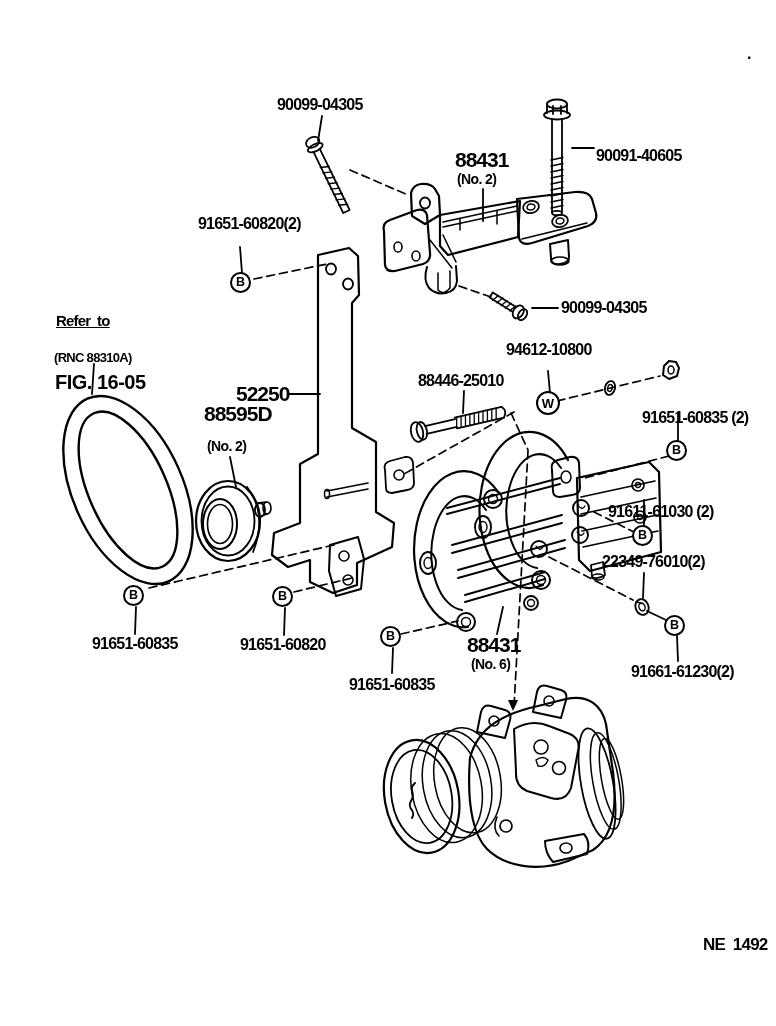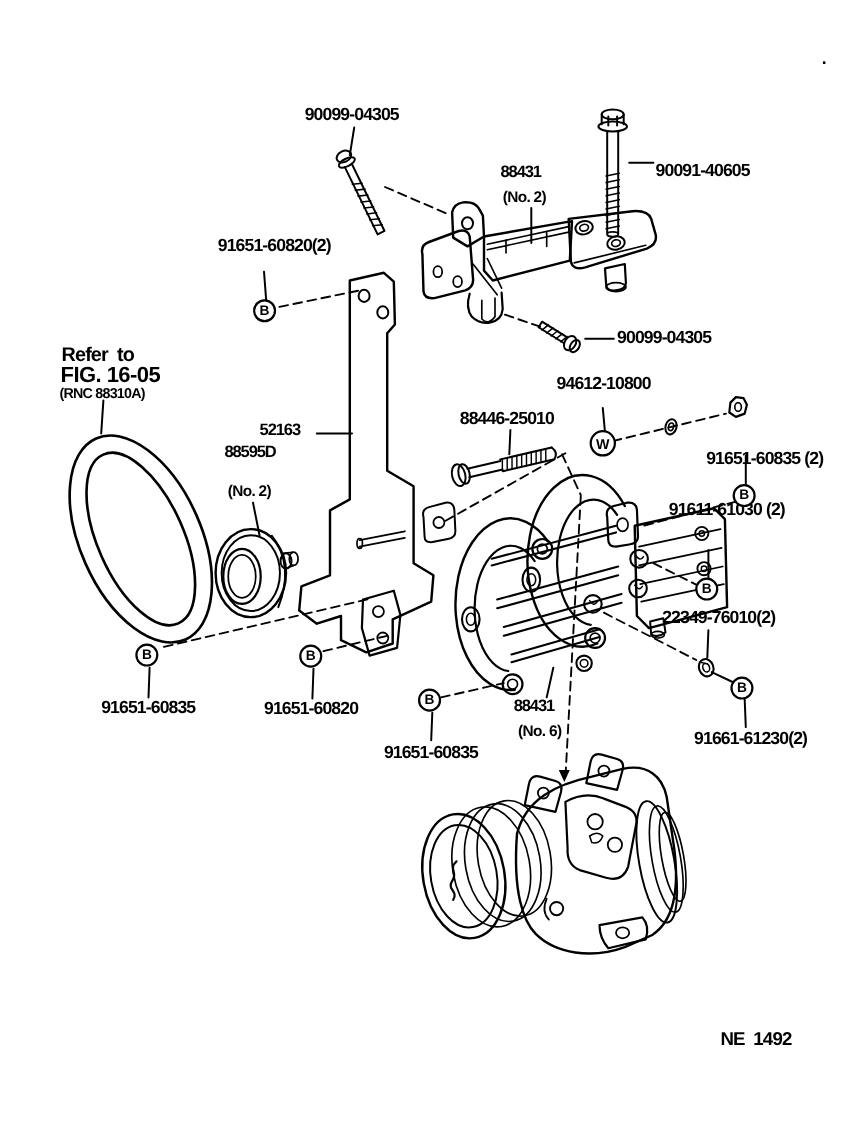--- a/index.html
+++ b/index.html
@@ -5,26 +5,26 @@
   html,body{margin:0;padding:0;background:#fff;}
   .stage{
     position:relative;width:776px;height:1026px;background:#fff;overflow:hidden;
     font-family:"Liberation Sans", sans-serif;color:#000;
   }
   .stage svg{position:absolute;left:0;top:0;}
   .lbl{
     position:absolute;font-weight:700;font-size:16px;letter-spacing:-0.8px;
     white-space:pre;line-height:1;color:#000;
   }
-  .lbl.big{font-size:15px;letter-spacing:-1px;}
+  .lbl.big{font-size:21px;letter-spacing:-1px;}
   .lbl.sub{font-size:14px;letter-spacing:-0.6px;}
-  .lbl.ref1{font-size:18px;}
-  .lbl.ref2{font-size:20px;letter-spacing:-0.5px;}
+  .lbl.ref1{font-size:15px;text-decoration:underline;}
+  .lbl.ref2{font-size:20px;letter-spacing:-0.5px;margin-top:41px;}
   .lbl.ref3{font-size:13px;letter-spacing:-0.7px;}
-  .lbl.footer{font-size:17px;}
+  .lbl.footer{font-size:17px;margin-left:48px;}
   .callout{
     position:absolute;width:21px;height:21px;border:2.6px solid #000;border-radius:50%;
     background:#fff;display:flex;align-items:center;justify-content:center;
     font-weight:700;font-size:12.5px;line-height:1;box-sizing:border-box;
   }
   .callout.wbig{width:24px;height:24px;font-size:13px;}
 </style>
 </head>
 <body>
 
@@ -243,28 +243,28 @@
   <div class="lbl" style="left:596px;top:148px">90091-40605</div>
   <div class="lbl big" style="left:455px;top:149px">88431</div>
   <div class="lbl sub" style="left:457px;top:172px">(No. 2)</div>
   <div class="lbl" style="left:561px;top:300px">90099-04305</div>
   <div class="lbl" style="left:198px;top:216px">91651-60820(2)</div>
 
   <div class="lbl ref1" style="left:56px;top:313px">Refer  to</div>
   <div class="lbl ref2" style="left:55px;top:331px">FIG. 16-05</div>
   <div class="lbl ref3" style="left:54px;top:351px">(RNC 88310A)</div>
 
-  <div class="lbl big" style="left:236px;top:383px">52163</div>
+  <div class="lbl big" style="left:236px;top:383px">52250</div>
   <div class="lbl big" style="left:204px;top:403px">88595D</div>
   <div class="lbl sub" style="left:207px;top:439px">(No. 2)</div>
 
   <div class="lbl" style="left:506px;top:342px">94612-10800</div>
   <div class="lbl" style="left:418px;top:373px">88446-25010</div>
   <div class="lbl" style="left:642px;top:410px">91651-60835 (2)</div>
-  <div class="lbl" style="left:608px;top:456px">91611-61030 (2)</div>
+  <div class="lbl" style="left:608px;top:504px">91611-61030 (2)</div>
   <div class="lbl" style="left:602px;top:554px">22349-76010(2)</div>
   <div class="lbl" style="left:631px;top:664px">91661-61230(2)</div>
 
   <div class="lbl" style="left:92px;top:636px">91651-60835</div>
   <div class="lbl" style="left:240px;top:637px">91651-60820</div>
   <div class="lbl" style="left:349px;top:677px">91651-60835</div>
 
   <div class="lbl big" style="left:467px;top:634px">88431</div>
   <div class="lbl sub" style="left:471px;top:657px">(No. 6)</div>
 

